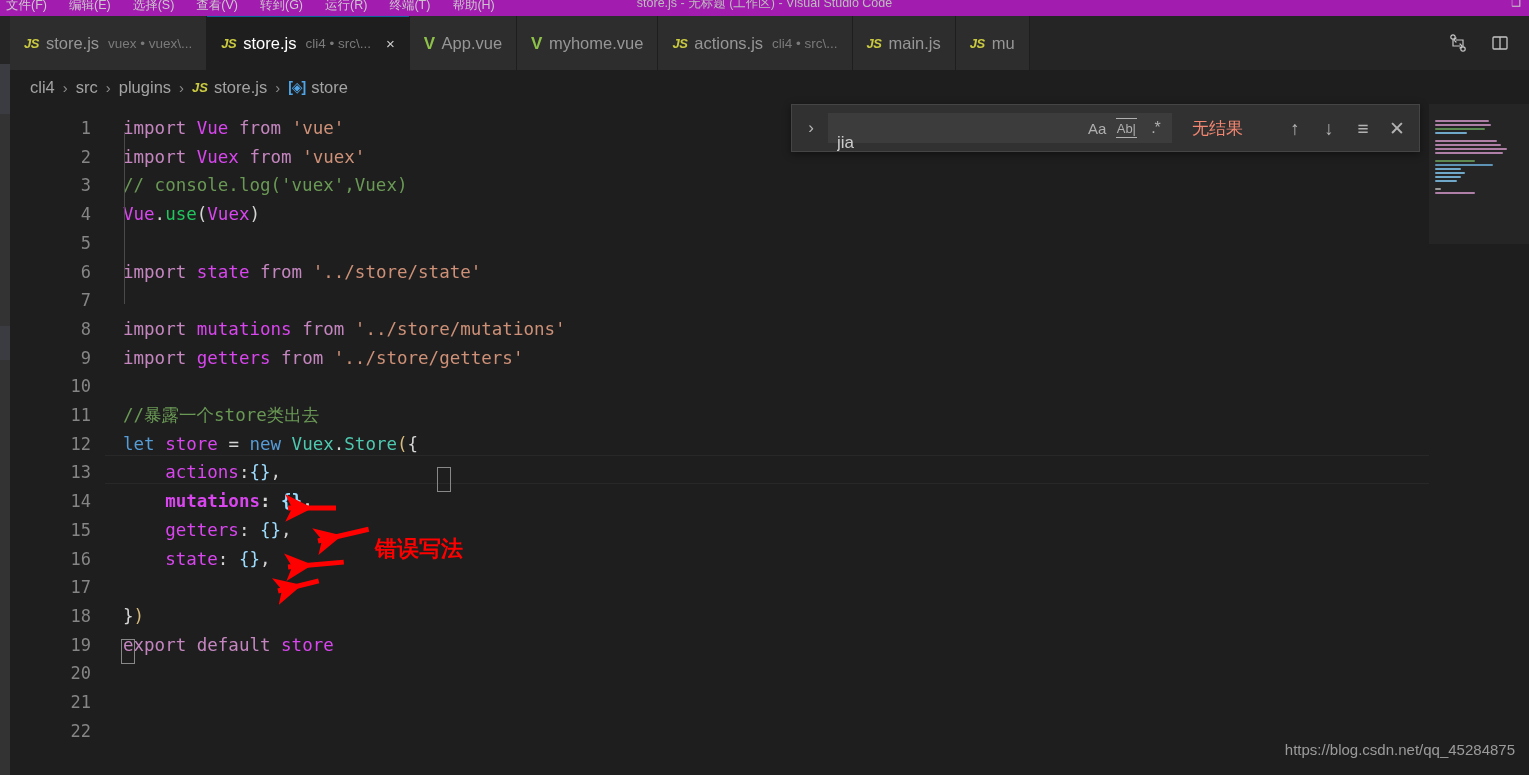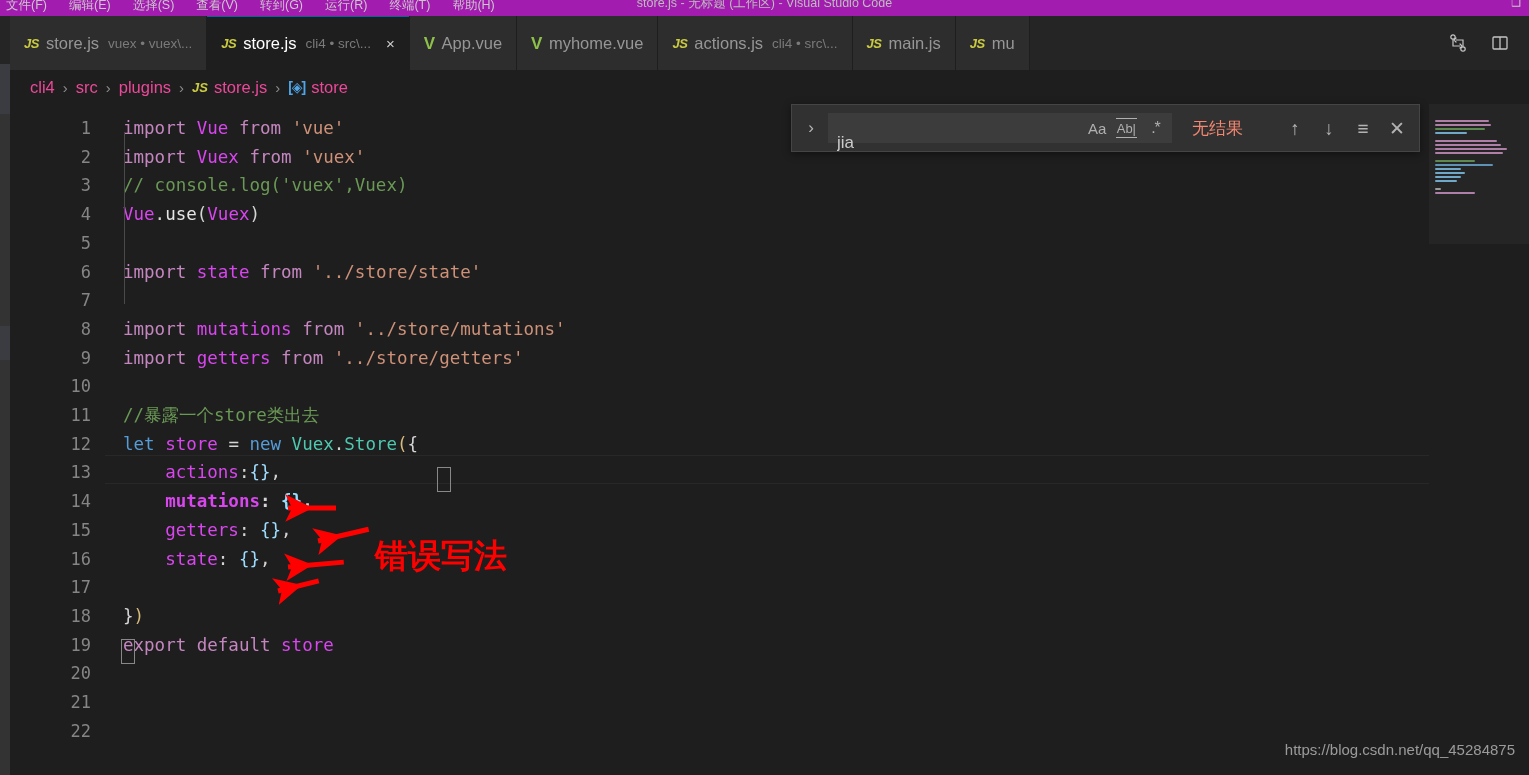--- a/index.html
+++ b/index.html
@@ -75,21 +75,21 @@
   .tb-ico { width:20px; height:20px; color:#c5c5c5; }
   .tb-ico svg { display:block; }
 
   
   .breadcrumbs {
     position:absolute; left:10px; top:70px; width:1519px; height:34px;
     background:#1e1e1e; display:flex; align-items:center;
     padding-left:20px; gap:6px; color:#a9a9a9; font-size:16.5px;
     white-space:nowrap;
   }
-  .bc-item { color:#ec4899; cursor:pointer; }
+  .bc-item { color:#a3a3a3; cursor:pointer; }
   .bc-sep { color:#8c8c8c; font-size:15px; padding:0 2px; }
   .bc-sym {
     color:#4fa6e8; font-size:14px; font-weight:700;
     border:0; letter-spacing:-1px;
   }
   .bc-jsicon { color:#cbcb41; font-size:13px; font-weight:bold; font-style:italic; }
 
   
   .editor {
     position:absolute; left:10px; top:104px; width:1519px; height:671px;
@@ -112,21 +112,21 @@
     position:absolute; left:18px; height:28.7px; line-height:28.7px;
     white-space:pre; font-family:"DejaVu Sans Mono","Liberation Mono",monospace;
     font-size:17.5px; color:#d4d4d4;
   }
   .kw      { color:#c586c0; }   
   .kw2     { color:#569cd6; }   
   .ident   { color:#d946ef; }
   .str     { color:#ce9178; }
   .cmt     { color:#6a9955; }
   .type    { color:#4ec9b0; }
-  .fn      { color:#e5e5e5; }
+  .fn      { color:#22c55e; }
   .punc    { color:#d4d4d4; }
   .brk-y   { color:#d7ba7d; }
   .brk-b   { color:#9cdcfe; }
 
   .curline {
     position:absolute; left:95px; right:100px; height:28.7px;
     border-top:1px solid #282828; border-bottom:1px solid #282828;
     background:#1e1e1e; pointer-events:none;
   }
   .indent-guide {
@@ -187,21 +187,21 @@
     color:#b2b2b2; font-size:19px; cursor:pointer; line-height:1;
     width:20px; text-align:center;
   }
 
   
   .anno-layer {
     position:absolute; left:0; top:0; width:1529px; height:775px;
     pointer-events:none;
   }
   .anno-text {
-    position:absolute; color:#ff0000; font-size:33px; font-weight:600;
+    position:absolute; color:#ff0000; font-size:22px; font-weight:600;
     font-family:"DejaVu Sans","Liberation Sans",sans-serif;
     white-space:nowrap;
     text-align:center;
   }
 
   
   .watermark {
     position:absolute; right:14px; bottom:17px;
     color:#b0b0b0; font-size:15px; opacity:.85;
     font-family:"Liberation Sans", sans-serif;

